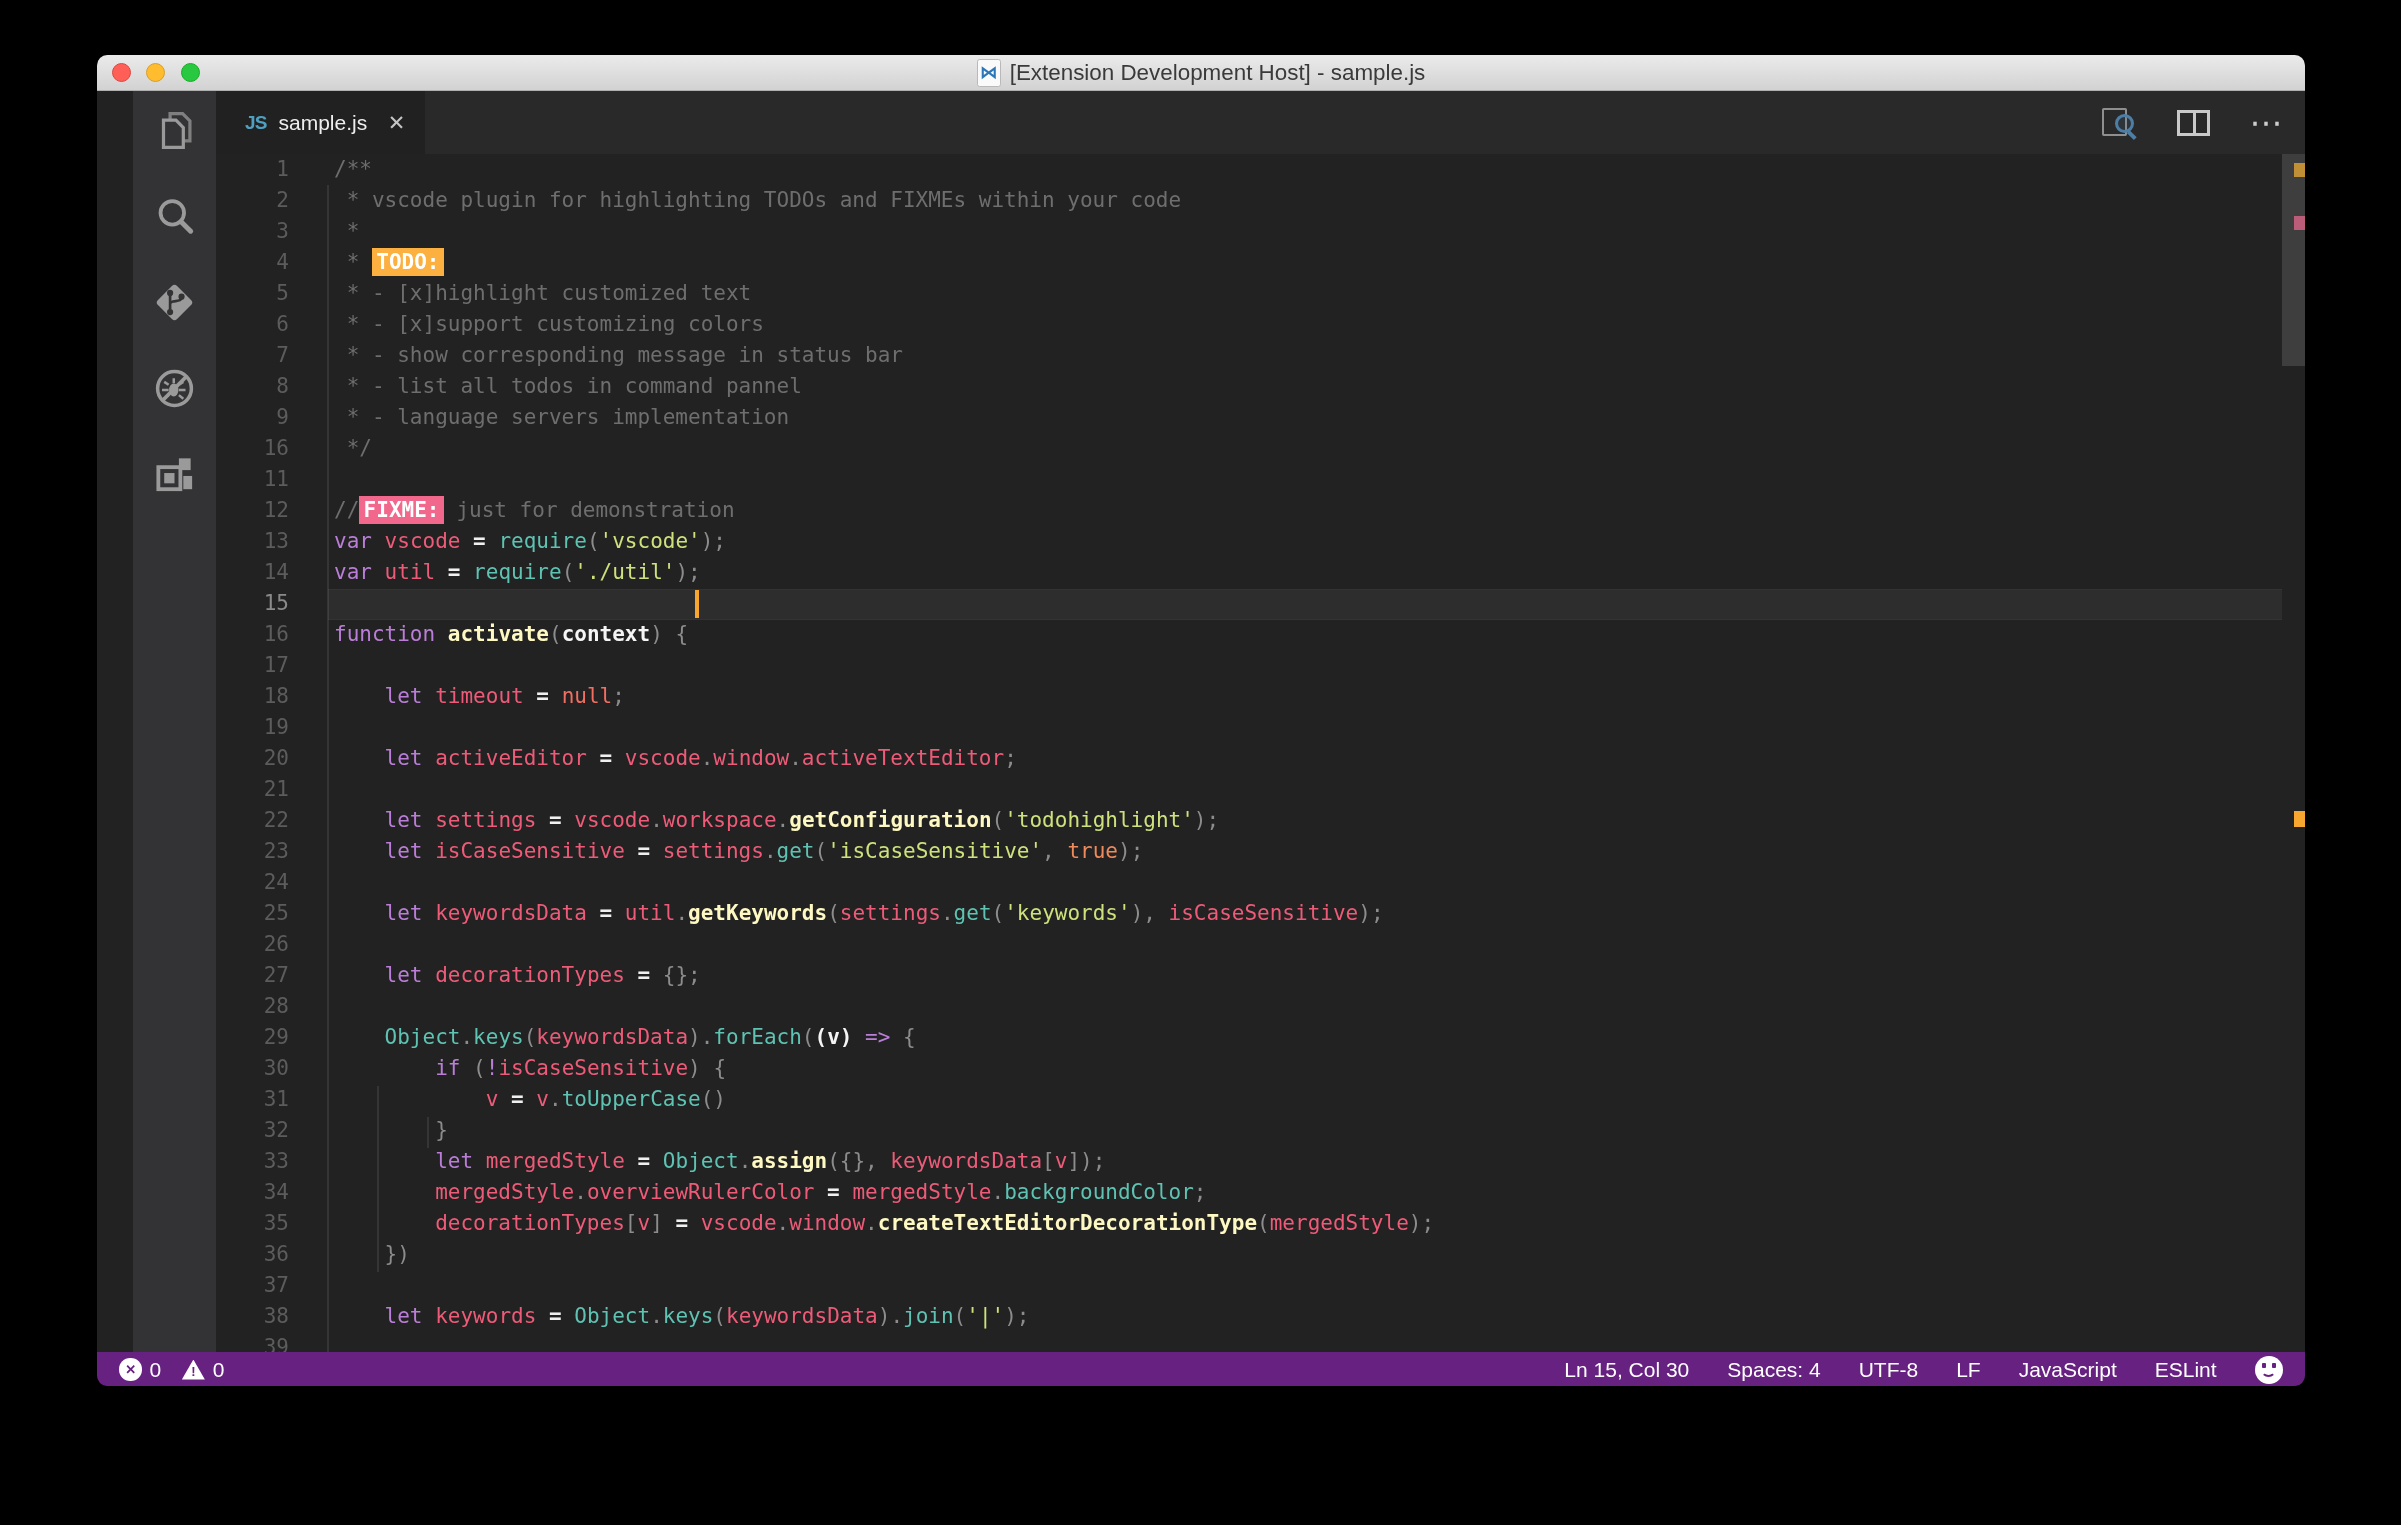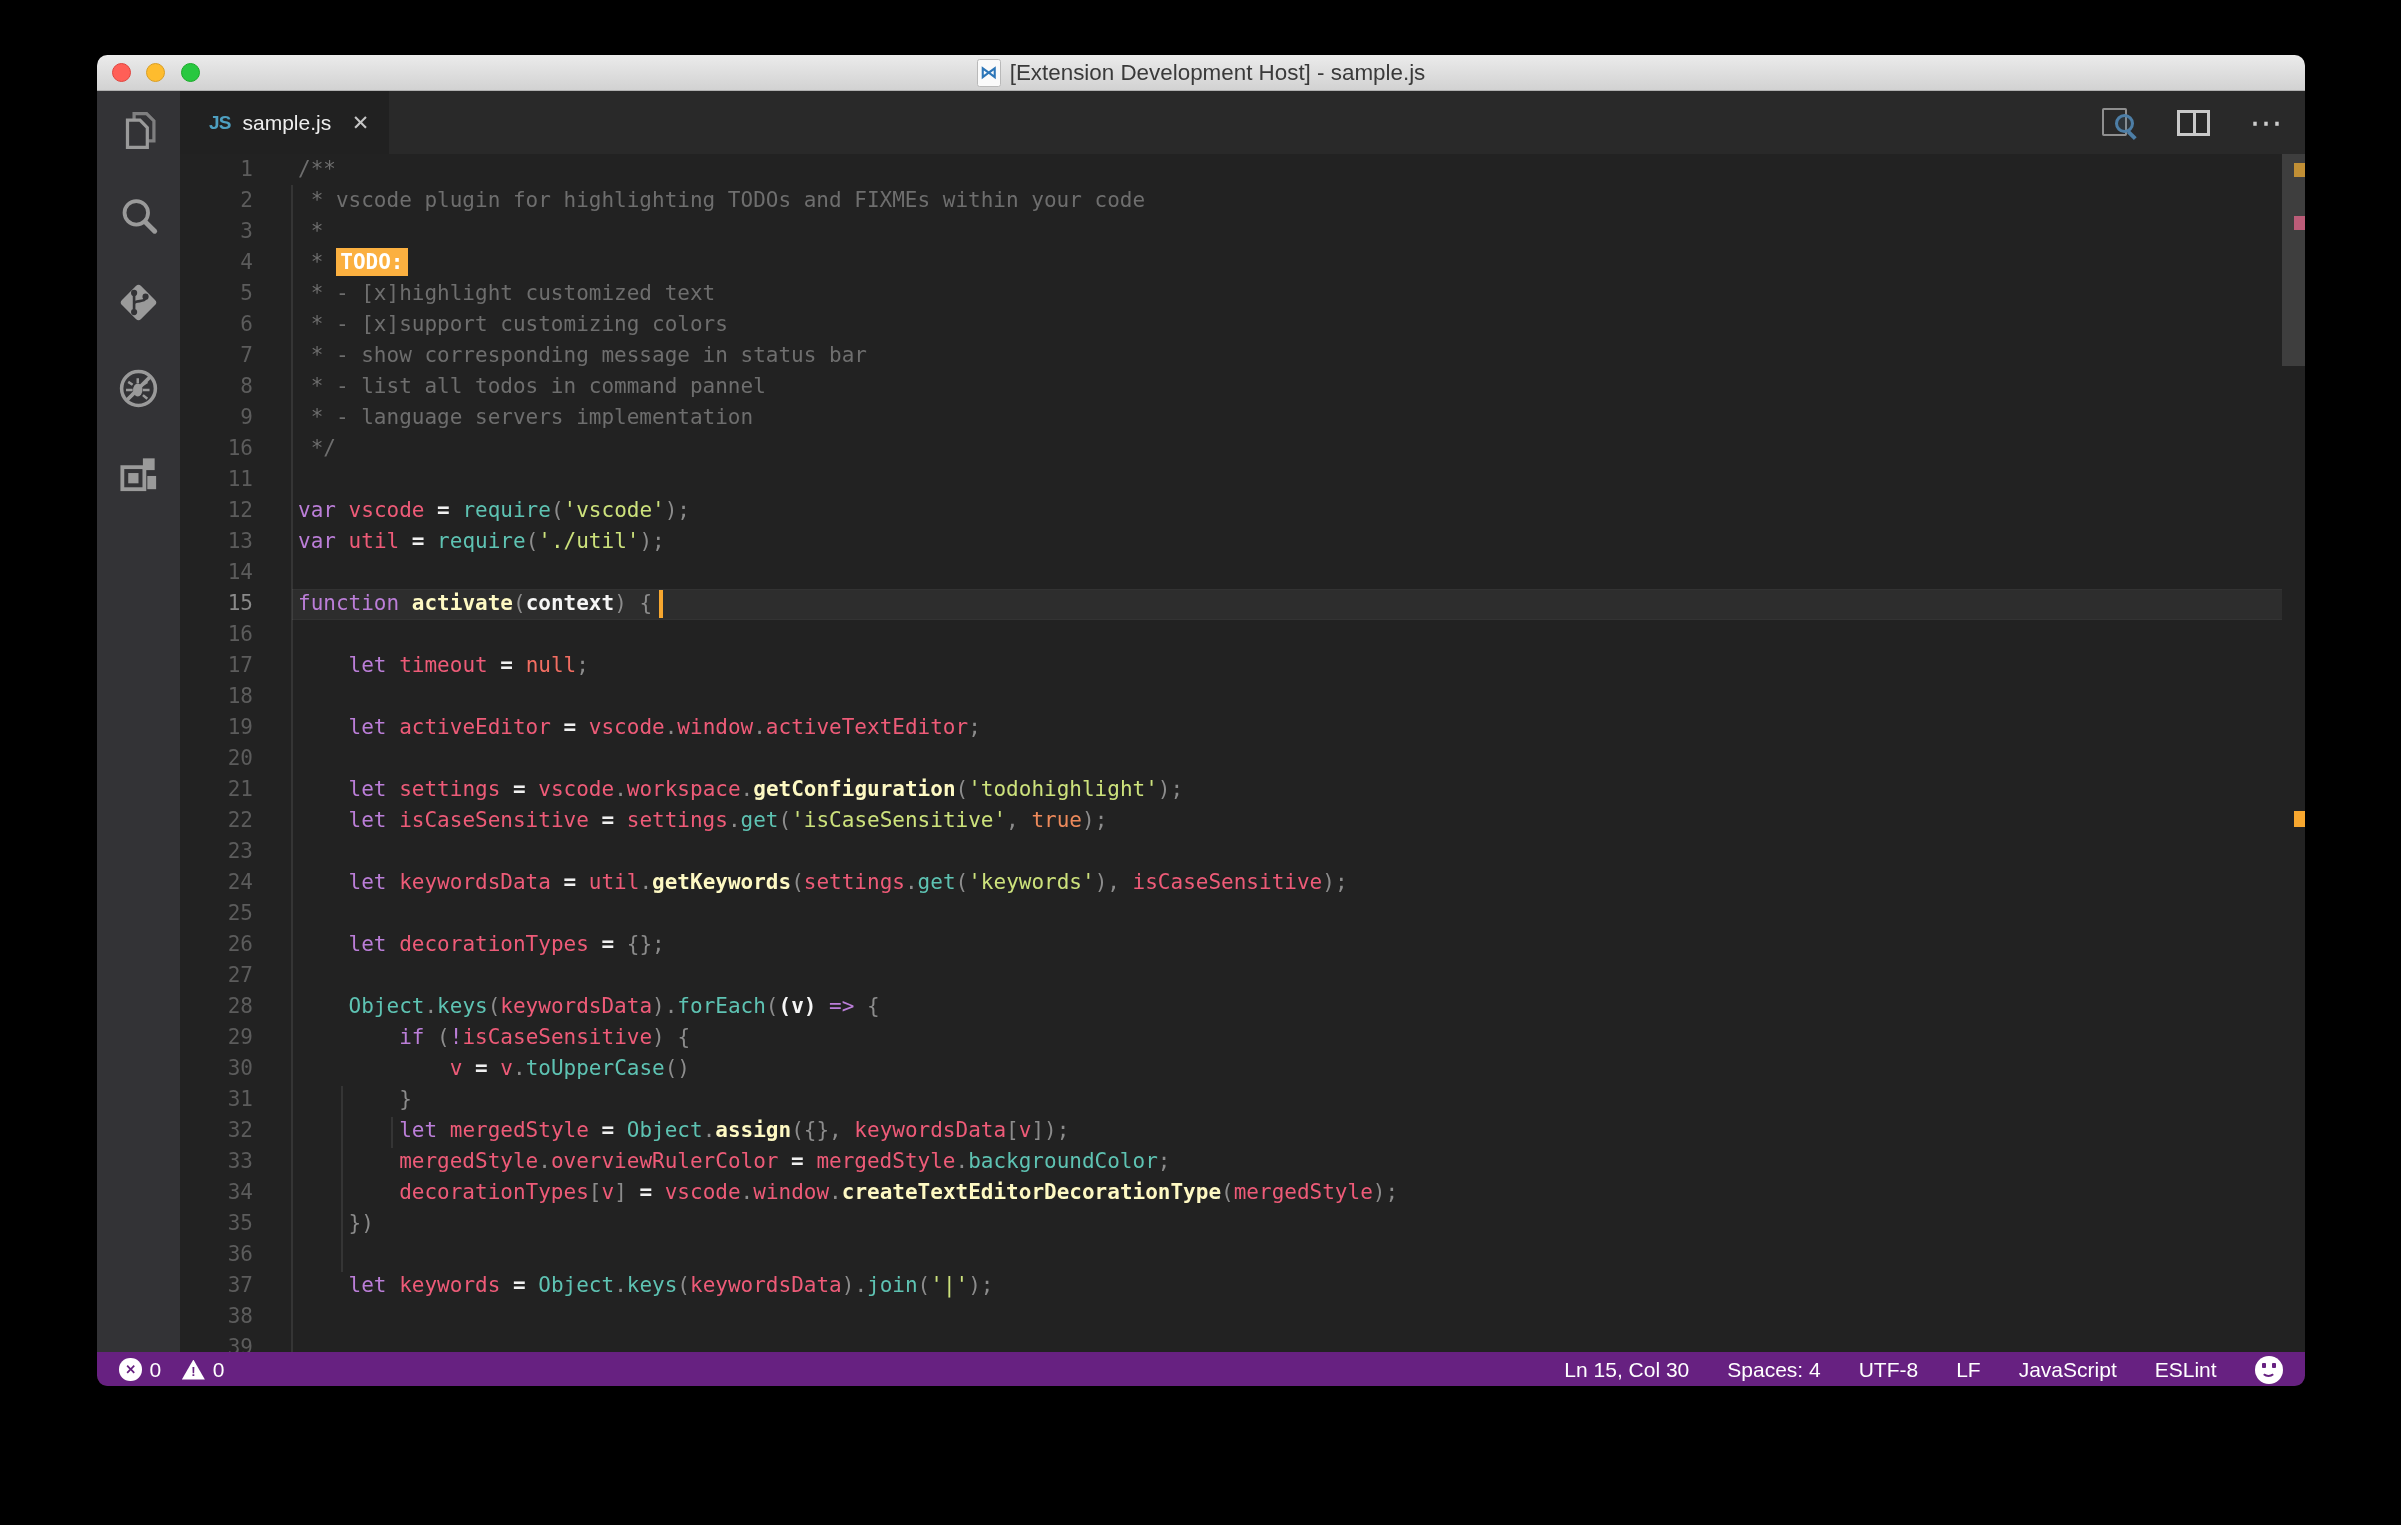--- a/index.html
+++ b/index.html
@@ -13,21 +13,21 @@
   .traffic{position:absolute;left:14.7px;top:0;height:100%;display:flex;align-items:center;gap:15.5px;}
   .tl{width:19px;height:19px;border-radius:50%;box-sizing:border-box;}
   .tl.red{background:#ff5f57;border:0.9px solid #e0443e;}
   .tl.yellow{background:#febc2e;border:0.9px solid #d89e24;}
   .tl.green{background:#28c840;border:0.9px solid #1aab29;}
   .title{display:flex;align-items:center;gap:8.6px;color:#3a3a3a;font-size:22.4px;font-weight:500;}
   .vsicon{display:inline-flex;align-items:center;justify-content:center;width:22.4px;height:26px;
           background:#fafafa;border:0.9px solid #b9b9b9;border-radius:2.6px;color:#2d76b8;
           font-size:17px;font-weight:bold;line-height:1;}
   
-  .wbody{display:flex;height:1261px;}
+  .wbody{display:flex;height:1261px;margin-left:36px;}
   .activitybar{width:83px;background:#333336;display:flex;flex-direction:column;align-items:center;
                padding-top:17px;gap:38px;flex:0 0 83px;}
   .act-item{width:83px;height:48px;display:flex;align-items:center;justify-content:center;}
   .main{flex:1;display:flex;flex-direction:column;min-width:0;}
   
   .tabbar{position:relative;height:63px;background:#292929;display:flex;flex:0 0 63px;}
   .tab{width:209px;background:#212121;display:flex;align-items:center;padding-left:29px;
        box-sizing:border-box;gap:12px;}
   .jsicon{color:#4e9fc0;font-size:19px;font-weight:bold;letter-spacing:-0.9px;}
   .tablabel{color:#eeeeee;font-size:21px;}
@@ -231,20 +231,21 @@
               <div class="cl"><span class="tk-c"> * vscode plugin for highlighting TODOs and FIXMEs within your code</span></div>
               <div class="cl"><span class="tk-c"> *</span></div>
               <div class="cl"><span class="tk-c"> * </span><span class="tk-todo">TODO:</span></div>
               <div class="cl"><span class="tk-c"> * - [x]highlight customized text</span></div>
               <div class="cl"><span class="tk-c"> * - [x]support customizing colors</span></div>
               <div class="cl"><span class="tk-c"> * - show corresponding message in status bar</span></div>
               <div class="cl"><span class="tk-c"> * - list all todos in command pannel</span></div>
               <div class="cl"><span class="tk-c"> * - language servers implementation</span></div>
               <div class="cl"><span class="tk-c"> */</span></div>
               <div class="cl"></div>
+              <div class="cl"><span class="tk-c">//</span><span class="tk-fixme">FIXME:</span><span class="tk-c"> just for demonstration</span></div>
               <div class="cl"><span class="tk-k">var</span><span class="tk-w"> </span><span class="tk-v">vscode</span><span class="tk-o"> = </span><span class="tk-m">require</span><span class="tk-p">(</span><span class="tk-s">'vscode'</span><span class="tk-p">);</span></div>
               <div class="cl"><span class="tk-k">var</span><span class="tk-w"> </span><span class="tk-v">util</span><span class="tk-o"> = </span><span class="tk-m">require</span><span class="tk-p">(</span><span class="tk-s">'./util'</span><span class="tk-p">);</span></div>
               <div class="cl"></div>
               <div class="cl"><span class="tk-k">function</span><span class="tk-w"> </span><span class="tk-f">activate</span><span class="tk-p">(</span><span class="tk-b">context</span><span class="tk-p">)</span><span class="tk-w"> </span><span class="tk-p">{</span></div>
               <div class="cl"></div>
               <div class="cl"><span class="tk-w">    </span><span class="tk-k">let</span><span class="tk-w"> </span><span class="tk-v">timeout</span><span class="tk-o"> = </span><span class="tk-n">null</span><span class="tk-p">;</span></div>
               <div class="cl"></div>
               <div class="cl"><span class="tk-w">    </span><span class="tk-k">let</span><span class="tk-w"> </span><span class="tk-v">activeEditor</span><span class="tk-o"> = </span><span class="tk-v">vscode</span><span class="tk-p">.</span><span class="tk-v">window</span><span class="tk-p">.</span><span class="tk-v">activeTextEditor</span><span class="tk-p">;</span></div>
               <div class="cl"></div>
               <div class="cl"><span class="tk-w">    </span><span class="tk-k">let</span><span class="tk-w"> </span><span class="tk-v">settings</span><span class="tk-o"> = </span><span class="tk-v">vscode</span><span class="tk-p">.</span><span class="tk-v">workspace</span><span class="tk-p">.</span><span class="tk-f">getConfiguration</span><span class="tk-p">(</span><span class="tk-s">'todohighlight'</span><span class="tk-p">);</span></div>

